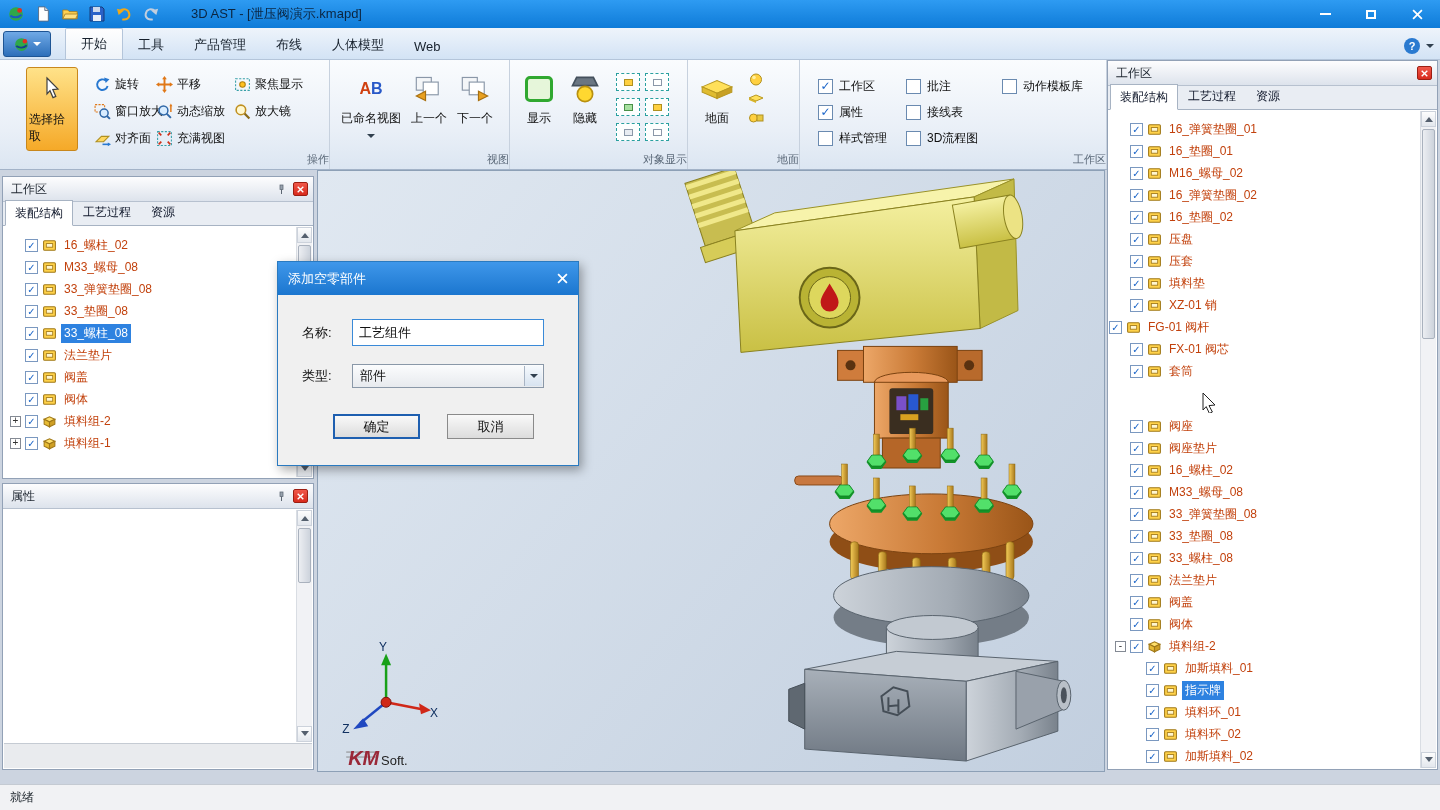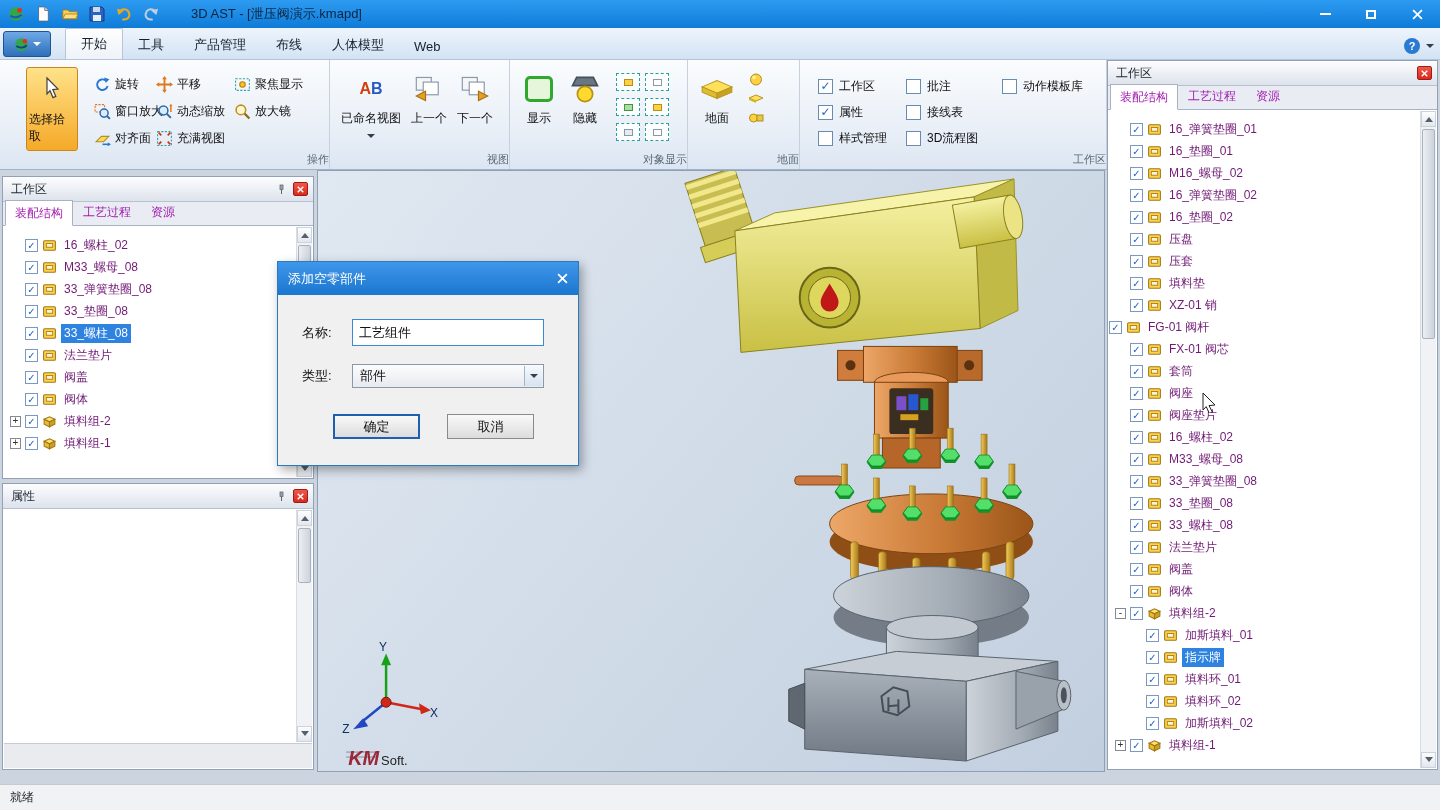--- a/index.html
+++ b/index.html
@@ -62,32 +62,32 @@
 
   
   .panel{position:absolute;background:#fff;border:1px solid #92a1b6;}
   .phead{height:25px;background:linear-gradient(#fdfdfe,#dde3ec);border-bottom:1px solid #b7c1cf;display:flex;align-items:center;padding:0 5px 0 8px;font-size:12px;color:#1c242e;}
   .phead .sp{flex:1;}
   .pinbox{width:15px;height:15px;display:flex;align-items:center;justify-content:center;}
   .pinbox svg{width:9px;height:13px;}
   .closebox{width:15px;height:14px;background:linear-gradient(#f0584a,#d82a1c);border:1px solid #9c1e12;border-radius:2px;display:flex;align-items:center;justify-content:center;margin-left:4px;}
   .closebox svg{width:7px;height:7px;}
   .ptabs{height:24px;background:#e9edf3;border-bottom:1px solid #a7b3c3;display:flex;align-items:flex-end;padding-left:2px;}
-  .ptab{padding:4px 9px 3px;font-size:12px;border:1px solid transparent;color:#a21caf;}
+  .ptab{padding:4px 9px 3px;font-size:12px;border:1px solid transparent;color:#0f172a;}
   .ptab.active{background:#fff;border:1px solid #a7b3c3;border-bottom:1px solid #fff;margin-bottom:-1px;}
   .tree{position:absolute;left:1px;right:17px;top:50px;bottom:1px;overflow:hidden;padding-top:7px;background:#fff;}
   .trow{display:flex;align-items:center;height:22px;white-space:nowrap;}
   .expand{width:11px;height:11px;border:1px solid #848a94;background:#fff;display:flex;align-items:center;justify-content:center;font-size:10px;line-height:1;color:#333;margin-right:4px;flex:none;}
   .tcb{width:13px;height:13px;border:1px solid #7a98c0;background:#fff;display:flex;align-items:center;justify-content:center;font-size:10px;color:#1a64c8;margin-right:4px;flex:none;}
   .tcb::after{content:"✓";}
   .picon{width:15px;height:15px;margin-right:4px;flex:none;display:flex;}
   .picon svg{width:100%;height:100%;}
   .trow .gicon{display:none;}
   .trow.group .gicon{display:block;}
-  .tlabel{font-size:12px;color:#701a75;padding:1px 3px;}
+  .tlabel{font-size:12px;color:#c2410c;padding:1px 3px;}
   .trow.selected .tlabel{background:#2e82e0;color:#fff;}
 
   .vscroll{position:absolute;right:1px;top:50px;bottom:1px;width:16px;background:#f1f2f5;border-left:1px solid #d9dde3;}
   .varrow{height:16px;display:flex;align-items:center;justify-content:center;background:linear-gradient(#fdfdfd,#e3e7ed);border:1px solid #ccd2db;}
   .varrow.bottom{position:absolute;bottom:0;left:0;right:0;}
   .tri-up{width:0;height:0;border:4px solid transparent;border-bottom:5px solid #55606e;margin-top:-3px;}
   .tri-down{width:0;height:0;border:4px solid transparent;border-top:5px solid #55606e;margin-bottom:-3px;}
   .vthumb{position:absolute;left:1px;right:1px;background:linear-gradient(90deg,#eceef2,#cdd3dc);border:1px solid #a9b1bd;border-radius:2px;}
 
   .panel-ws-left{left:2px;top:176px;width:312px;height:303px;}
@@ -931,21 +931,21 @@
           <span class="picon">
             <svg class="paricon" viewBox="0 0 14 14">
               <rect x="1.5" y="2.5" width="11" height="9" rx="1" fill="#ffd24a" stroke="#a07818"></rect>
               <rect x="4" y="5.2" width="6" height="3.4" fill="#fff6cf" stroke="#a07818" stroke-width="0.8"></rect>
             </svg>
 
           </span>
           <span class="tlabel">套筒</span>
         </div>
 
-        <div class="trow" style="padding-left: 21px;">
+        <div class="trow" style="padding-left: 21px; margin-top: 33px;">
 
           <span class="tcb"></span>
           <span class="picon">
             <svg class="paricon" viewBox="0 0 14 14">
               <rect x="1.5" y="2.5" width="11" height="9" rx="1" fill="#ffd24a" stroke="#a07818"></rect>
               <rect x="4" y="5.2" width="6" height="3.4" fill="#fff6cf" stroke="#a07818" stroke-width="0.8"></rect>
             </svg>
 
           </span>
           <span class="tlabel">阀座</span>

